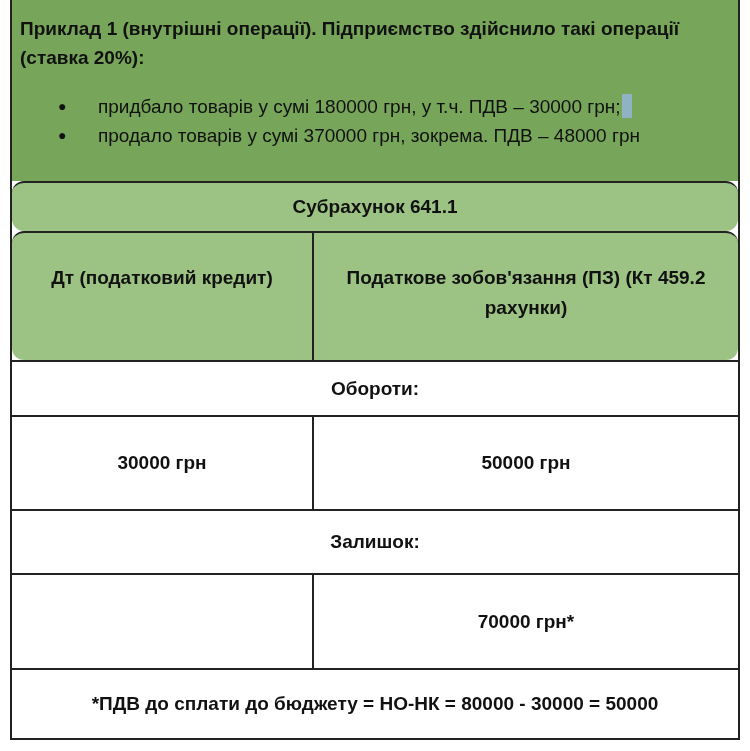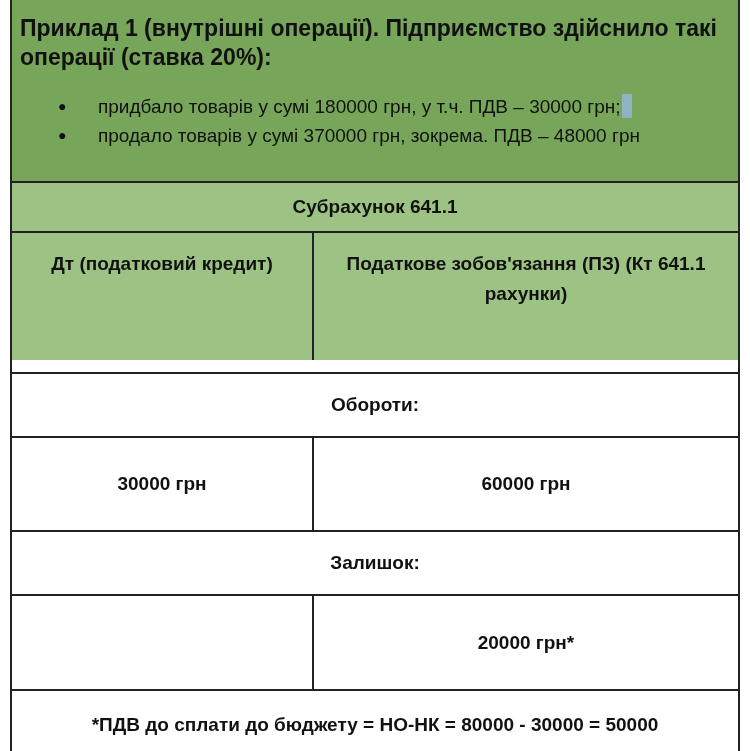--- a/index.html
+++ b/index.html
@@ -43,21 +43,21 @@
     .cell.full { flex: 1; }
 
     .intro {
       background: #77a65a;
       height: 183px;
       display: block;
       padding: 16px 8px 0 8px;
       box-sizing: border-box;
     }
     .intro-title {
-      font-size: 23px;
+      font-size: 19px;
       font-weight: bold;
       line-height: 29px;
       margin: 0;
       text-align: left;
     }
     .intro-list {
       list-style: none;
       margin: 20px 0 0 0;
       padding: 0 0 0 38px;
     }
@@ -75,27 +75,27 @@
       font-size: 14px;
     }
     .cursor-highlight {
       display: inline-block;
       width: 10px;
       height: 24px;
       background: #8fb3c4;
       vertical-align: -5px;
       margin-left: 1px;
     }
-    .green { background: #9dc384; }
+    .green { background: #9dc384; border-radius: 12px; }
     .white { background: #ffffff; }
 
     .r-sub { height: 50px; }
     .r-colhead { height: 129px; }
-    .r-colhead .cell { align-items: flex-start; padding-top: 16px; }
-    .r-label { height: 64px; margin-top: 12px; }
+    .r-colhead .cell { align-items: flex-start; padding-top: 30px; }
+    .r-label { height: 55px; }
     .r-values { height: 94px; font-weight: bold; }
     .r-label2 { height: 64px; }
     .r-values2 { height: 95px; }
     .r-footer { height: 70px; }
 
     .bold { font-weight: bold; }
     .txt { font-size: 19px; line-height: 30px; }
 
     .corner-box {
       position: absolute;
@@ -127,39 +127,39 @@
 
   <div class="row r-sub green">
     <div class="cell full txt bold">Субрахунок 641.1</div>
   </div>
 
   <div class="row r-colhead green">
     <div class="cell left txt bold">
       <span>Дт (податковий кредит)</span>
     </div>
     <div class="cell right txt bold" style="padding-left:14px;padding-right:14px;">
-      <span>Податкове зобов'язання (ПЗ) (Кт 641.1 рахунки)</span>
+      <span>Податкове зобов'язання (ПЗ) (Кт 459.2 рахунки)</span>
     </div>
   </div>
 
   <div class="row r-label white">
     <div class="cell full txt bold">Обороти:</div>
   </div>
 
   <div class="row r-values white">
     <div class="cell left txt">30000 грн</div>
-    <div class="cell right txt">60000 грн</div>
+    <div class="cell right txt">50000 грн</div>
   </div>
 
   <div class="row r-label2 white">
     <div class="cell full txt bold">Залишок:</div>
   </div>
 
   <div class="row r-values2 white">
     <div class="cell left txt"></div>
-    <div class="cell right txt bold">20000 грн*</div>
+    <div class="cell right txt bold">70000 грн*</div>
   </div>
 
   <div class="row r-footer white">
     <div class="cell full txt bold">*ПДВ до сплати до бюджету = НО-НК = 80000 - 30000 = 50000</div>
   </div>
 
 </div>
 
 </body></html>

